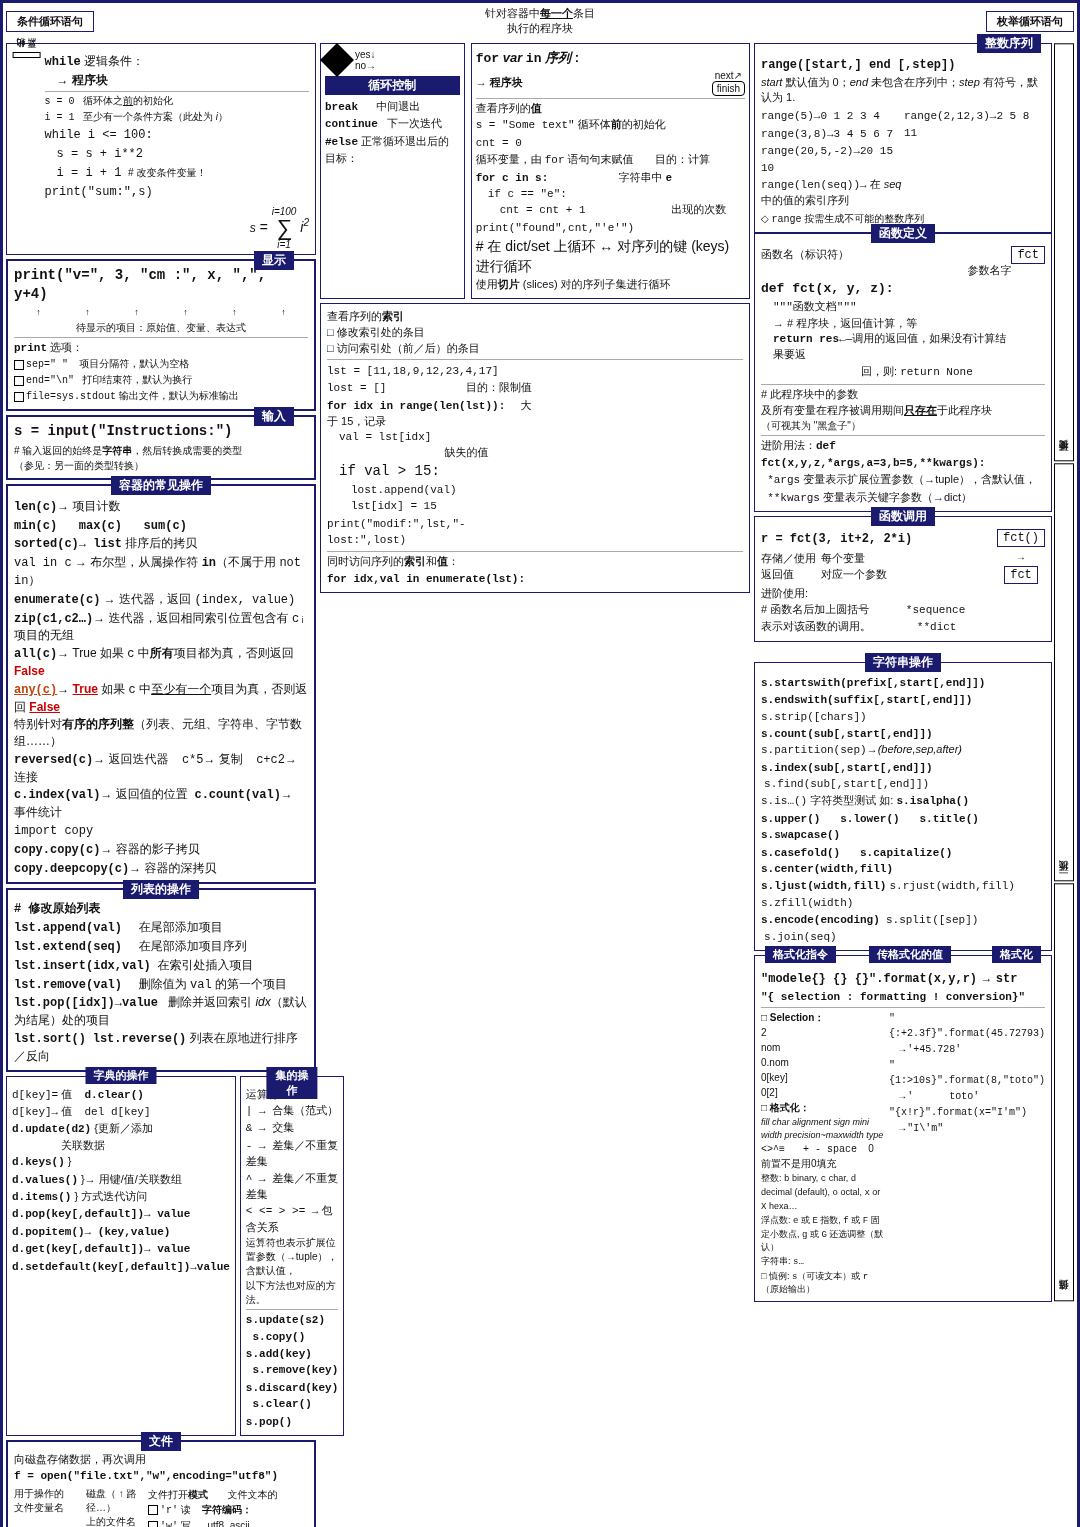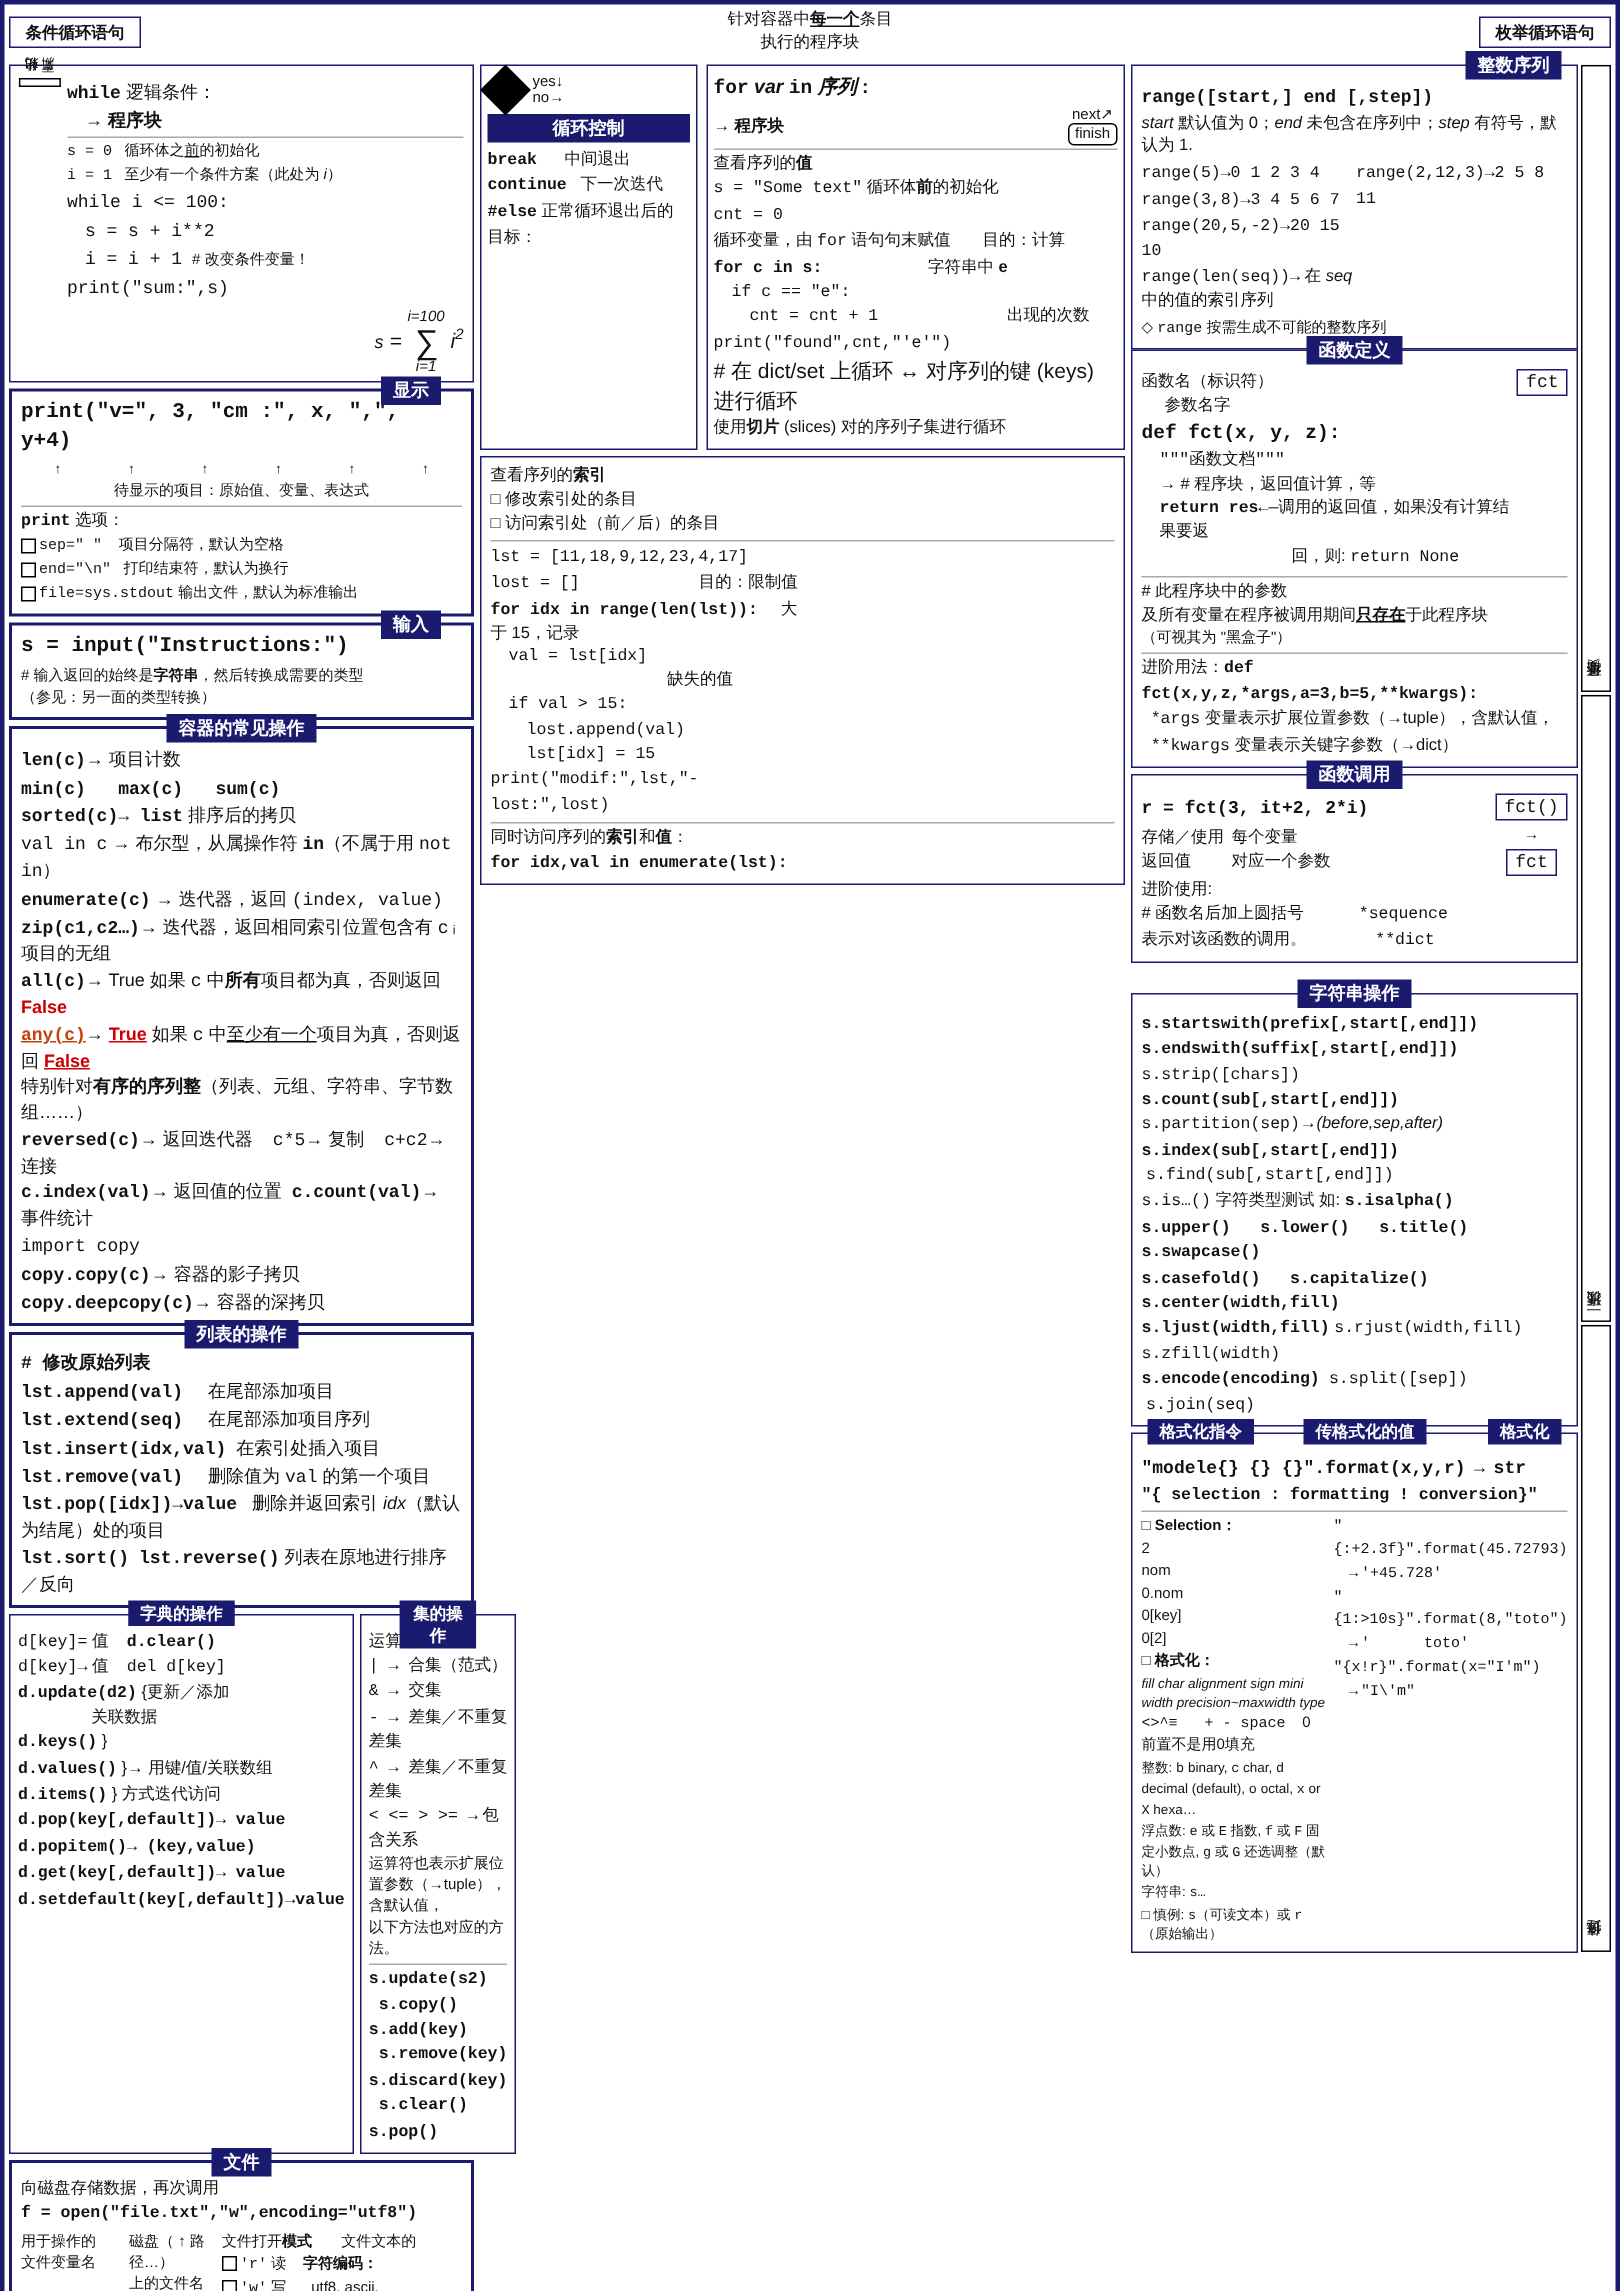--- a/index.html
+++ b/index.html
@@ -359,21 +359,21 @@
         <p style="font-size:11px;">查看序列的<span class="bold">索引</span></p>
         <p style="font-size:11px;">□ 修改索引处的条目</p>
         <p style="font-size:11px;">□ 访问索引处（前／后）的条目</p>
         <hr class="thin">
         <div style="display:grid; grid-template-columns:1fr 1fr; gap:4px;">
           <div>
             <p style="font-size:11px;"><span class="mono">lst = [11,18,9,12,23,4,17]</span></p>
             <p style="font-size:11px;"><span class="mono">lost = []</span> &nbsp;&nbsp;&nbsp;&nbsp;&nbsp;&nbsp;&nbsp;&nbsp;&nbsp;&nbsp;&nbsp;&nbsp;&nbsp;&nbsp;&nbsp;&nbsp;&nbsp;&nbsp;&nbsp;&nbsp;&nbsp;&nbsp;&nbsp;&nbsp; 目的：限制值</p>
             <p style="font-size:11px;"><span class="mono bold">for idx in range(len(lst)):</span> &nbsp;&nbsp;&nbsp; 大于 15，记录</p>
             <p class="indent mono" style="font-size:11px;">val = lst[idx] &nbsp;&nbsp;&nbsp;&nbsp;&nbsp;&nbsp;&nbsp;&nbsp;&nbsp;&nbsp;&nbsp;&nbsp;&nbsp;&nbsp;&nbsp; 缺失的值</p>
-            <p class="indent mono" style="font-size:11px;">if val &gt; 15:</p>
+            <p class="indent mono" style="font-size:14px;">if val &gt; 15:</p>
             <p class="indent2 mono" style="font-size:11px;">lost.append(val)</p>
             <p class="indent2 mono" style="font-size:11px;">lst[idx] = 15</p>
             <p style="font-size:11px;"><span class="mono">print("modif:",lst,"-lost:",lost)</span></p>
           </div>
           <div>
           </div>
         </div>
         <hr class="thin">
         <p style="font-size:11px;">同时访问序列的<span class="bold">索引</span>和<span class="bold">值</span>：</p>
         <p style="font-size:11px;"><span class="mono bold">for idx,val in enumerate(lst):</span></p>
@@ -408,21 +408,21 @@
             <p style="font-size:10px;">◇ <span class="mono">range</span> 按需生成不可能的整数序列</p>
           </div>
 
           <div style="border:1.5px solid #1a1a6e; padding:4px 6px; margin-bottom:4px; position:relative;">
             <div style="position:absolute; top:-10px; left:50%; transform:translateX(-50%);">
               <span class="section-header">函数定义</span>
             </div>
             <div style="display:flex; justify-content:space-between; align-items:flex-start; margin-top:8px;">
               <div style="flex:1;">
                 <p style="font-size:11px;">函数名（标识符）</p>
-                <p style="font-size:11px;">&nbsp;&nbsp;&nbsp;&nbsp; 参数名字</p>
+                <p style="font-size:11px;text-align:right;">&nbsp;&nbsp;&nbsp;&nbsp; 参数名字</p>
                 <p style="font-size:13px; font-weight:bold;"><span class="mono bold">def fct(x, y, z):</span></p>
                 <p class="indent mono" style="font-size:11px;">"""函数文档"""</p>
                 <p class="indent" style="font-size:11px;">→ # 程序块，返回值计算，等</p>
                 <p class="indent mono" style="font-size:11px;"><span class="bold">return res</span>←—调用的返回值，如果没有计算结果要返</p>
                 <p style="font-size:11px; padding-left:100px;">回，则: <span class="mono">return None</span></p>
               </div>
               <div class="fct-box">fct</div>
             </div>
             <hr class="thin">
             <p style="font-size:11px;"># 此程序块中的参数</p>

